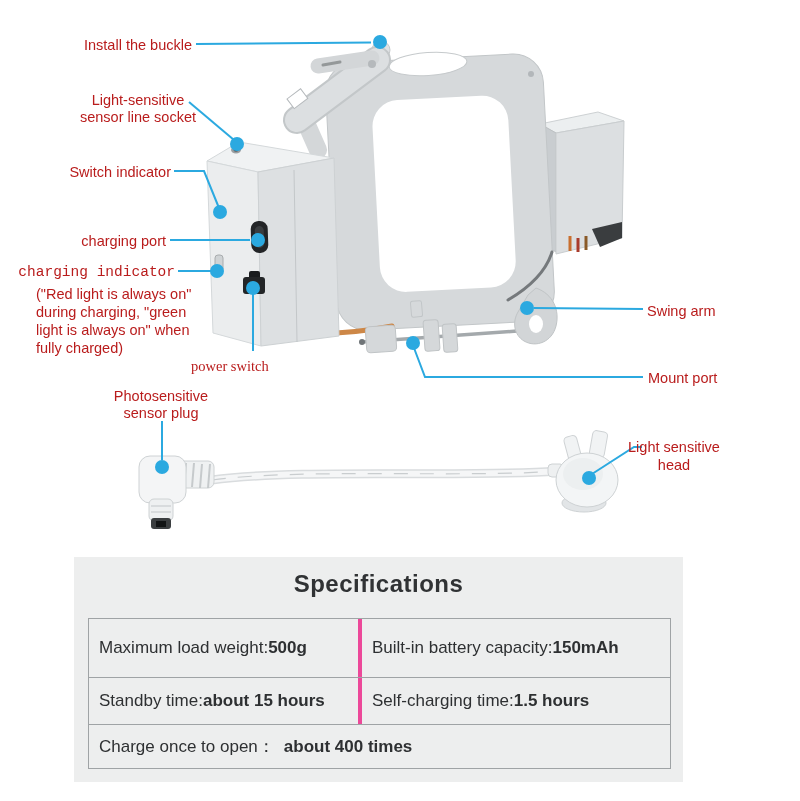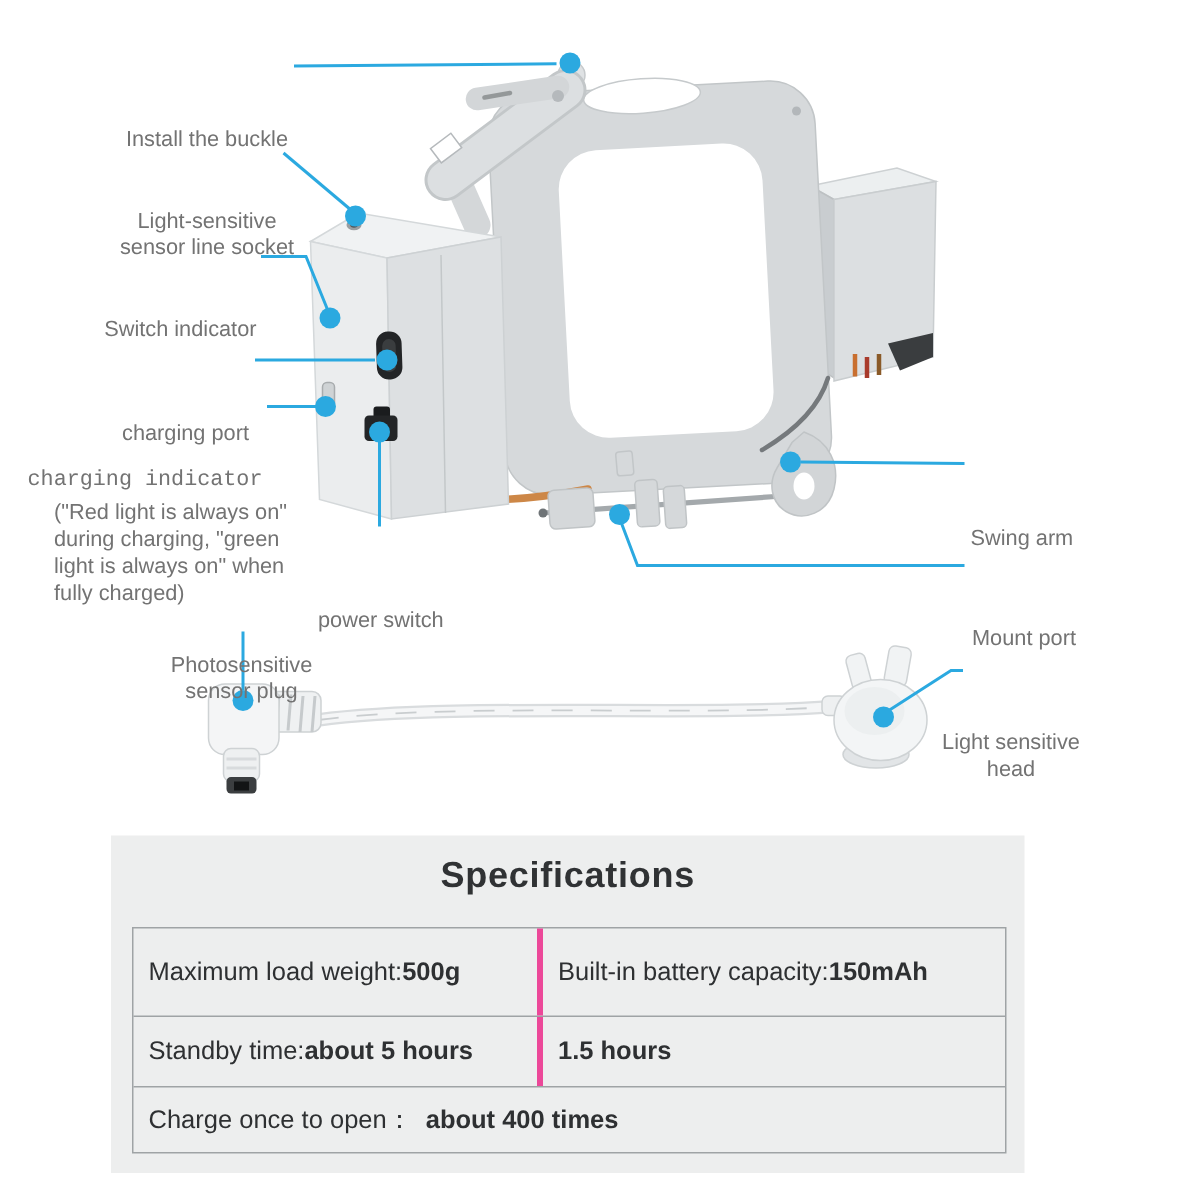--- a/index.html
+++ b/index.html
@@ -4,31 +4,30 @@
 <style>
   html,body { margin:0; padding:0; background:#ffffff; }
   .stage {
     position:relative; width:800px; height:801px; overflow:hidden;
     background:#ffffff; font-family:"Liberation Sans", sans-serif;
   }
   .photo-svg { position:absolute; left:0; top:0; }
 
   
   .lbl {
-    position:absolute; color:#737373; font-size:14.5px; line-height:18px;
+    position:absolute; color:#b91c1c; font-size:14.5px; line-height:18px;
     white-space:nowrap;
-    margin-top:48px;
   }
   #lbl-install  { top:36px;  right:608px; }
   #lbl-socket   { top:92px;  left:73px;  width:130px; text-align:center; white-space:normal; line-height:17px; }
   #lbl-switch   { top:163px; right:629px; }
   #lbl-chport   { top:232px; right:634px; }
   #lbl-chind    { top:263px; right:625px;font-family:Liberation Mono, monospace; }
   #lbl-note     { top:285px; left:36px; width:158px; white-space:normal; line-height:18px; }
-  #lbl-power    { top:357px; left:212px; }
+  #lbl-power    { top:357px; left:191px;font-family:Liberation Serif, serif; }
   #lbl-photo    { top:388px; left:108px; width:106px; text-align:center; white-space:normal; line-height:17px; }
   #lbl-swing    { top:302px; left:647px; }
   #lbl-mount    { top:369px; left:648px; }
   #lbl-head     { top:438px; left:622px; width:104px; text-align:center; white-space:normal; }
 
   
   .spec-panel {
     position:absolute; left:74px; top:557px; width:609px; height:225px;
     background:#EDEEEE;
     text-decoration:underline;
@@ -199,23 +198,24 @@
             <span class="spec-value">500g</span>
         </div>
         <div class="spec-cell col-2">
           <span class="spec-label">Built-in battery capacity: </span>
             <span class="spec-value">150mAh</span>
         </div>
       </div>
       <div class="spec-row row-2">
         <div class="spec-cell col-1">
           <span class="spec-label">Standby time: </span>
-            <span class="spec-value">about 5 hours</span>
+            <span class="spec-value">about 15 hours</span>
         </div>
         <div class="spec-cell col-2">
+          <span class="spec-label">Self-charging time: </span>
             <span class="spec-value">1.5 hours</span>
         </div>
       </div>
       <div class="spec-row row-3">
         <div class="spec-cell full">
           <span class="spec-label">Charge once to open：</span>
             <span class="spec-value">about 400 times</span>
         </div>
       </div>
     </div>

